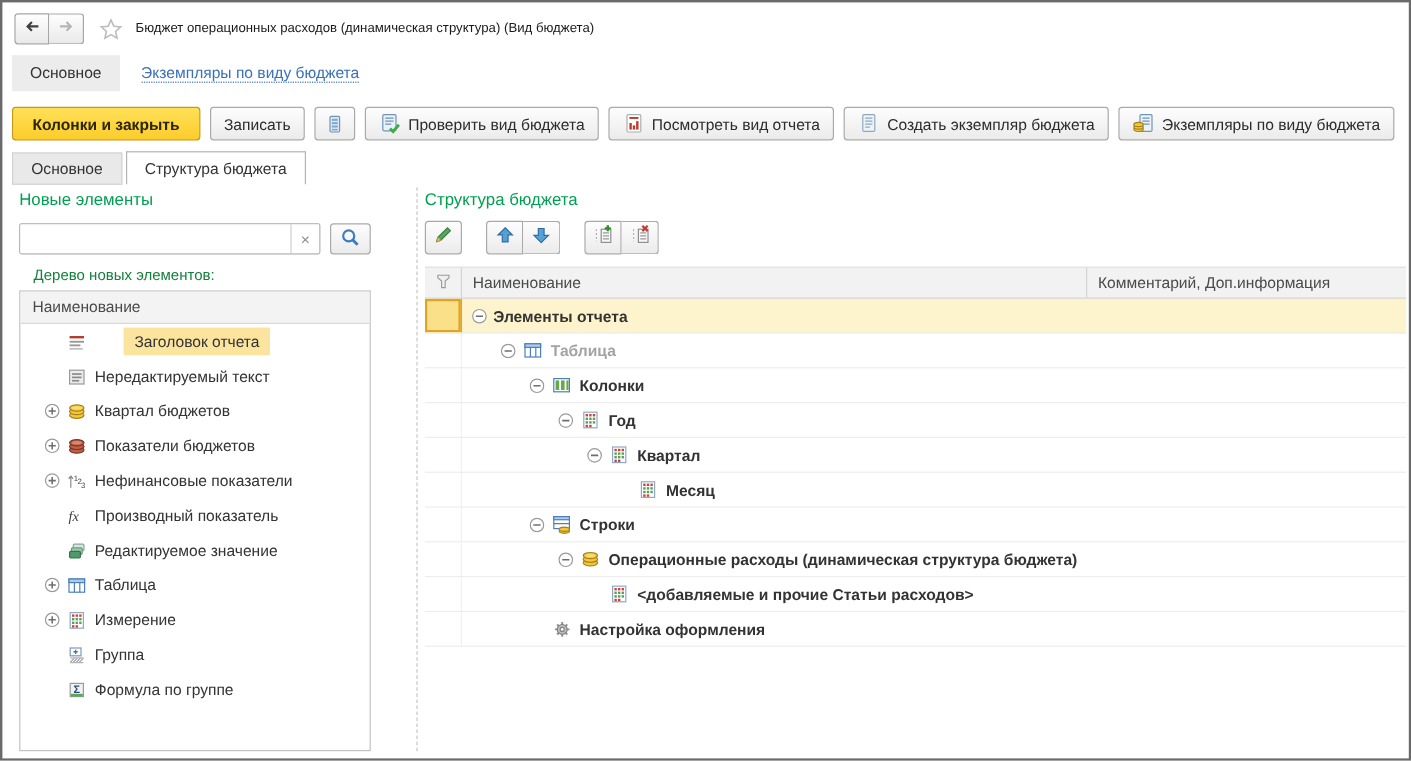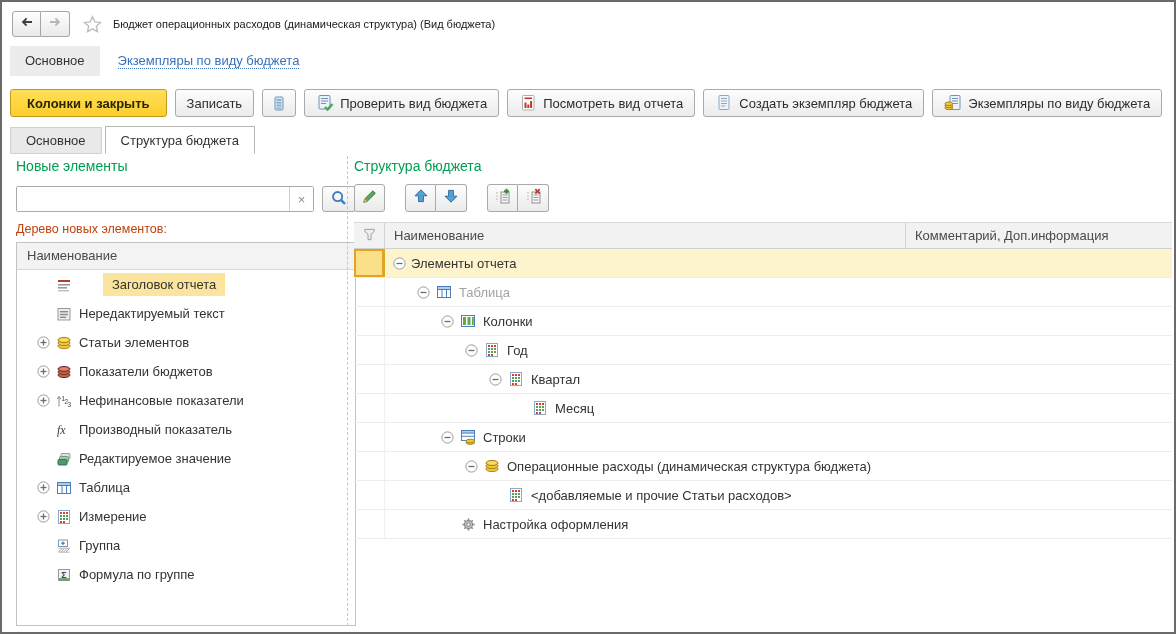--- a/index.html
+++ b/index.html
@@ -40,28 +40,28 @@
   .tab {
     height:27px; line-height:26px; padding:0 15px; font-size:13px; color:#333;
     background:#e9e9e9; border:1px solid #d2d2d2; cursor:pointer;
   }
   .tab.active { background:#fff; border-color:#b5b5b5; border-bottom-color:#fff; height:28px; line-height:27px; }
   
   .content { position:absolute; top:152px; left:0; right:0; bottom:0; }
   .splitter { position:absolute; left:345px; top:2px; bottom:6px; border-left:1px dashed #c6c6c6; }
   .panel-title { font-size:14px; color:#00a050; height:20px; }
   
-  .left { position:absolute; left:14px; width:340px; top:2px; bottom:6px; display:flex; flex-direction:column; }
+  .left { position:absolute; left:14px; width:293px; top:2px; bottom:6px; display:flex; flex-direction:column; }
   .left .panel-title { margin:2px 0 8px; }
   .searchrow { display:flex; gap:8px; height:26px; }
   .searchbox { flex:1; position:relative; display:flex; border:1px solid #a9a9a9; border-radius:2px; background:#fff; }
   .searchbox input { flex:1; border:none; outline:none; padding:0 6px; font-size:13px; font-family:"Liberation Sans", sans-serif; }
   .clearbtn { width:24px; display:flex; align-items:center; justify-content:center; border-left:1px solid #cfcfcf; color:#8a8a8a; font-size:13px; cursor:pointer; background:#fff; }
   .searchbtn { width:34px; height:26px; display:flex; align-items:center; justify-content:center; background:linear-gradient(#fdfdfd,#ebebeb); border:1px solid #a9a9a9; border-radius:3px; cursor:pointer; }
-  .tree-caption { margin:10px 0 6px; font-size:12.5px; color:#c2410c; }
+  .tree-caption { margin:10px 12px 6px; font-size:12.5px; color:#15803d; }
   .treebox { flex:1; border:1px solid #c2c2c2; background:#fff; overflow:hidden; }
   .tree-header { height:27px; line-height:26px; background:#f3f3f3; border-bottom:1px solid #d8d8d8; padding-left:10px; font-size:13px; color:#4a4a4a; }
   .ltree-row { height:29px; display:flex; align-items:center; padding-left:20px; cursor:pointer; }
   .expander { width:18px; display:flex; align-items:center; justify-content:flex-start; flex:none; }
   .tree-icon { width:18px; height:16px; display:flex; align-items:center; justify-content:center; flex:none; margin-right:6px; }
   .tree-label { font-size:13px; color:#333; white-space:nowrap; }
   .tree-label.hl { background:#fbe49d; padding:4px 9px;margin-left:24px; }
   
   .right { position:absolute; left:352px; right:2px; top:2px; bottom:6px; display:flex; flex-direction:column; }
   .right .panel-title { margin:2px 0 6px; }
@@ -74,21 +74,21 @@
   .tbtn + .tbtn { border-left:none; }
   .rtable { flex:1; overflow:hidden; }
   .rheader { display:flex; height:27px; background:#f2f2f2; border-top:1px solid #dadada; border-bottom:1px solid #cfcfcf; align-items:center; font-size:13px; color:#4a4a4a; }
   .h-marker { flex:0 0 31px; align-self:stretch; display:flex; align-items:center; justify-content:center; border-right:1px solid #d4d4d4; }
   .h-name { flex:0 0 521px; align-self:stretch; display:flex; align-items:center; padding-left:9px; border-right:1px solid #d4d4d4; }
   .h-comment { flex:1; padding-left:9px; }
   .rtree-row { display:flex; height:29px; align-items:center; border-bottom:1px solid #ededed; cursor:pointer; }
   .rtree-row.selected { background:#fdf3cd; }
   .cell-marker { flex:0 0 31px; align-self:stretch; border-right:1px solid #f0f0f0; }
   .cell-marker.current { background:#fae189; box-shadow:inset 0 0 0 2px #e2a427; border-right-color:#e2a427; }
-  .cell-name { flex:0 0 521px; display:flex; align-items:center; overflow:hidden; padding-left:8px; }
+  .cell-name { flex:0 0 521px; display:flex; align-items:center; overflow:hidden; padding-left:8px;font-weight:bold; }
   .indent { flex:none; }
   .rlabel { font-size:13px; color:#333; white-space:nowrap; }
   .rtree-row.muted .rlabel { color:#a3a3a3; }
   .cell-comment { flex:1; font-size:13px; color:#333; padding-left:9px; white-space:nowrap; }
 </style>
 </head>
 <body>
 
 <div class="window">
 
@@ -248,21 +248,21 @@
               <span class="tree-icon">
                 <svg width="16" height="16" viewBox="0 0 16 16">
                   <g stroke="#a8821c" fill="#f2c738">
                     <ellipse cx="8" cy="11" rx="6" ry="2.6"></ellipse>
                     <ellipse cx="8" cy="8" rx="6" ry="2.6"></ellipse>
                     <ellipse cx="8" cy="5" rx="6" ry="2.6"></ellipse>
                   </g>
                   <ellipse cx="8" cy="5" rx="4" ry="1.4" fill="#f8dc6e"></ellipse>
                 </svg>
               </span>
-              <span class="tree-label">Статьи элементов</span>
+              <span class="tree-label">Квартал бюджетов</span>
             </div>
             <div class="ltree-row">
               <span class="expander">
                 <svg width="13" height="13" viewBox="0 0 13 13">
                   <circle cx="6.5" cy="6.5" r="5.6" fill="#fff" stroke="#9a9a9a"></circle>
                   <line x1="3.5" y1="6.5" x2="9.5" y2="6.5" stroke="#6e6e6e" stroke-width="1.3"></line>
                   <line x1="6.5" y1="3.5" x2="6.5" y2="9.5" stroke="#6e6e6e" stroke-width="1.3"></line>
                 </svg>
               </span>
               <span class="tree-icon">

